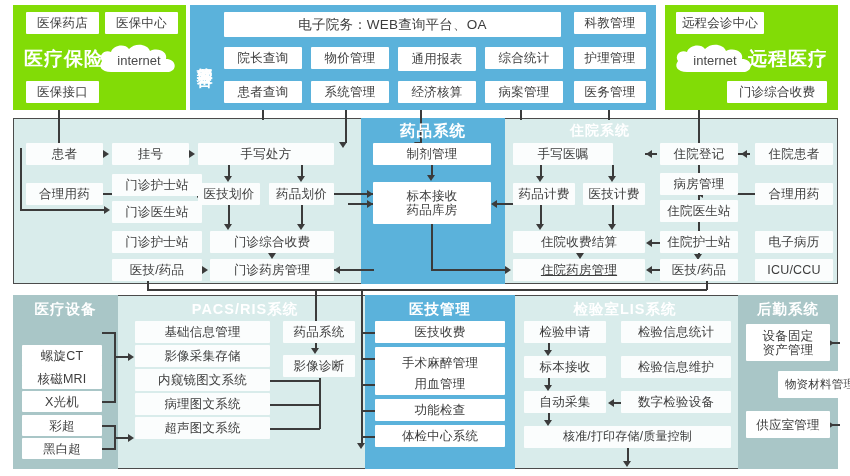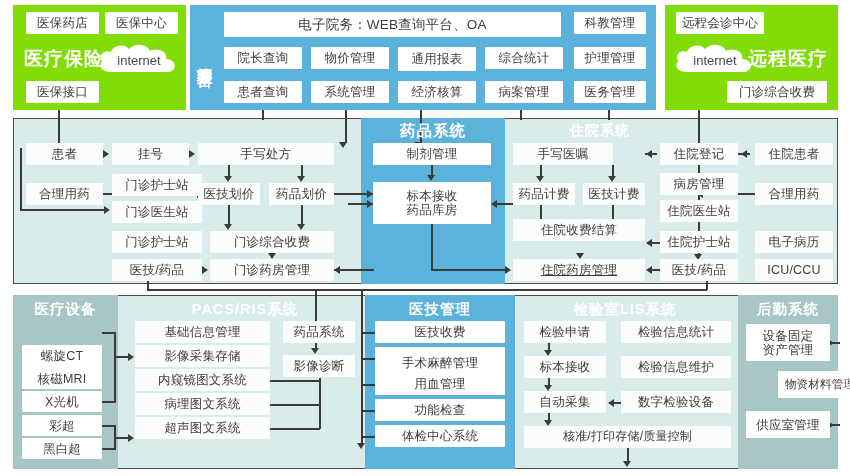--- a/index.html
+++ b/index.html
@@ -182,21 +182,21 @@
   <div class="abs chip pale" style="left:660px;top:143px;width:78px;height:22px;">住院登记</div>
   <div class="abs chip pale" style="left:755px;top:143px;width:78px;height:22px;">住院患者</div>
 
   <div class="abs chip pale" style="left:660px;top:173px;width:78px;height:22px;">病房管理</div>
   <div class="abs chip pale" style="left:755px;top:183px;width:78px;height:22px;">合理用药</div>
 
   <div class="abs chip pale" style="left:513px;top:183px;width:62px;height:22px;">药品计费</div>
   <div class="abs chip pale" style="left:583px;top:183px;width:62px;height:22px;">医技计费</div>
   <div class="abs chip pale" style="left:660px;top:200px;width:78px;height:22px;">住院医生站</div>
 
-  <div class="abs chip pale" style="left:513px;top:219px;width:132px;height:22px;">住院收费结算</div>
+  <div class="abs chip pale" style="left:513px;top:231px;width:132px;height:22px;">住院收费结算</div>
   <div class="abs chip pale" style="left:660px;top:231px;width:78px;height:22px;">住院护士站</div>
   <div class="abs chip pale" style="left:755px;top:231px;width:78px;height:22px;">电子病历</div>
 
   <div class="abs chip pale" style="left:513px;top:259px;width:132px;height:22px;text-decoration:underline;">住院药房管理</div>
   <div class="abs chip pale" style="left:660px;top:259px;width:78px;height:22px;">医技/药品</div>
   <div class="abs chip pale" style="left:755px;top:259px;width:78px;height:22px;">ICU/CCU</div>
 
   <div class="ln lnh" style="left:103px;top:153px;width:3px;"></div>
   <div class="arw r" style="left:103px;top:150px;"></div>
   <div class="ln lnh" style="left:189px;top:153px;width:3px;"></div>

